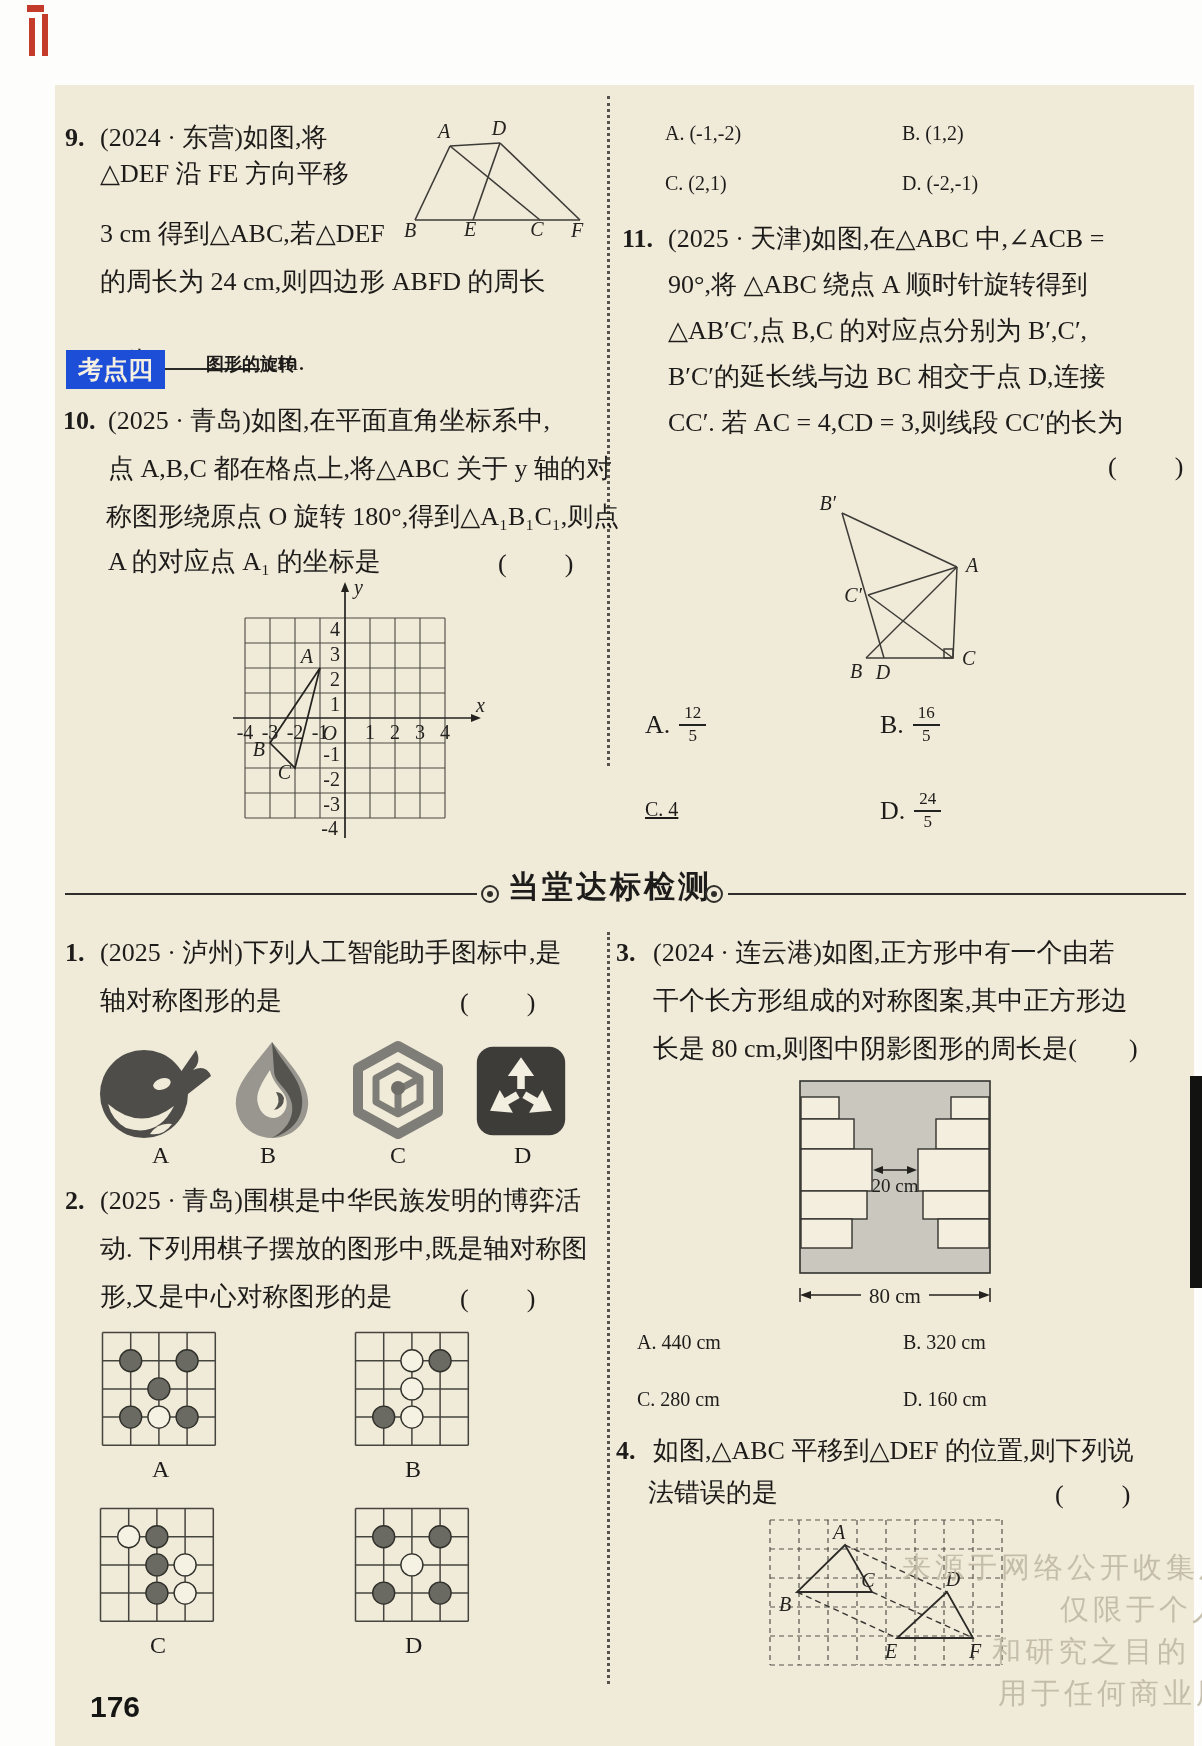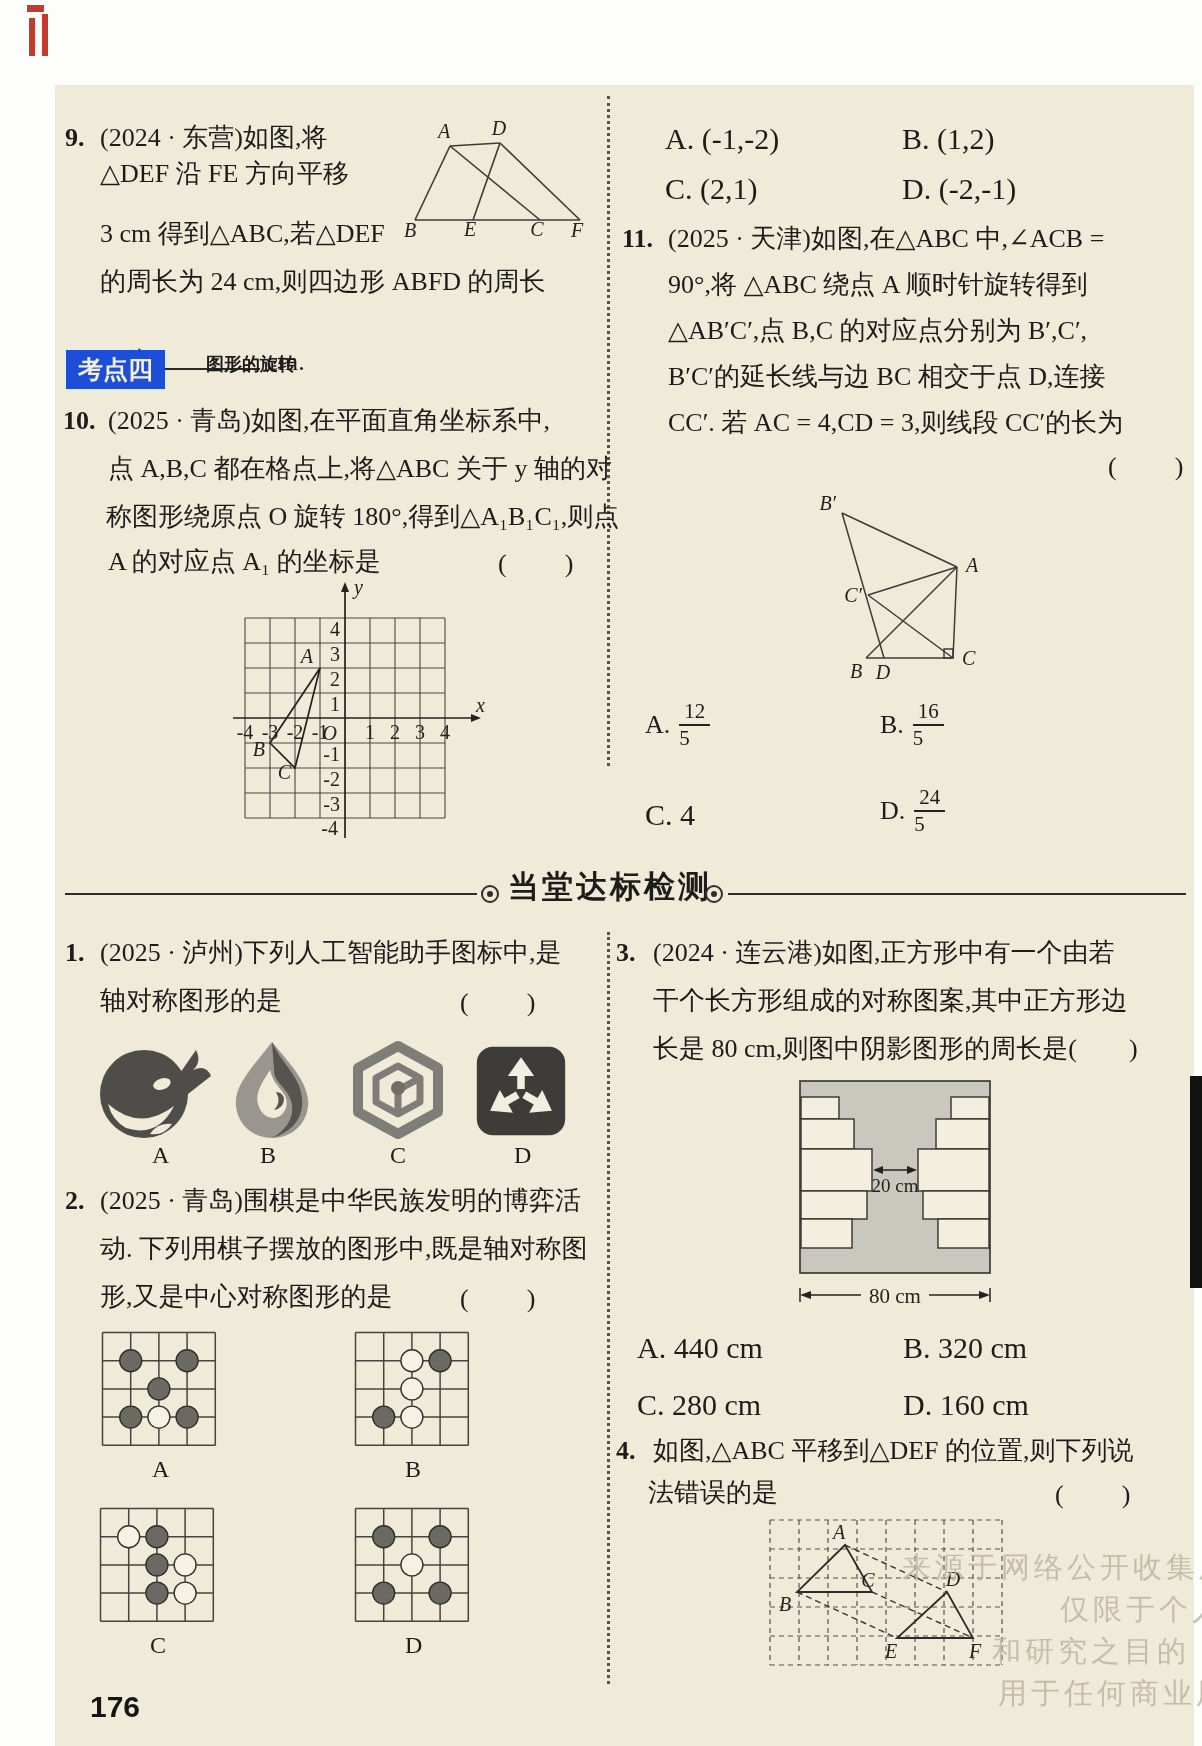--- a/index.html
+++ b/index.html
@@ -2,30 +2,30 @@
 <html><head>
 <meta charset="utf-8">
 <style>
   html,body{margin:0;padding:0;background:#ffffff;}
   #page{position:relative;width:1202px;height:1746px;background:#fdfdfb;overflow:hidden;
         font-family:"Liberation Serif","DejaVu Serif",serif;color:#1d1c1a;}
   #paper{position:absolute;left:55px;top:85px;width:1139px;height:1661px;background:#f0ead8;}
   .ln{position:absolute;font-size:26px;line-height:32px;white-space:pre;}
   .bold{font-weight:bold;}
   .paren{position:absolute;font-size:26px;letter-spacing:2px;}
-  .optline{position:absolute;font-size:30px;white-space:pre;}
+  .optline{position:absolute;font-size:20px;white-space:pre;}
   .divider{position:absolute;width:0;border-left:3px dotted #55534d;}
   .badge{position:absolute;background:#1d4ed8;color:#f4efe0;font-family:"Liberation Sans",sans-serif;
          font-weight:bold;font-size:25px;padding:3px 12px;}
   .badgetitle{position:absolute;font-family:"Liberation Sans",sans-serif;font-weight:bold;font-size:18px;margin-left:16px;}
   .secline{position:absolute;border-top:2.5px solid #2f2e2b;}
   .sectitle{position:absolute;font-family:"Liberation Sans",sans-serif;font-weight:bold;font-size:31px;letter-spacing:3px;}
   .blank{display:inline-block;width:108px;border-bottom:2px solid #2a2a28;height:24px;vertical-align:baseline;}
   .frbox{position:absolute;display:flex;align-items:center;gap:9px;font-size:26px;}
-  .frac{display:inline-block;font-size:21px;line-height:1.1;}
+  .frac{display:inline-block;text-align:center;font-size:17px;line-height:1.1;}
   .frac .num{display:block;border-bottom:2px solid #222;padding:0 5px 1px;}
   .frac .den{display:block;padding-top:1px;}
   .iconlabel,.boardlabel{position:absolute;font-size:24px;}
   .wm{position:absolute;color:#bdb6a2;font-size:29px;letter-spacing:4px;white-space:pre;opacity:.85;z-index:6;}
   .pagenum{position:absolute;font-family:"Liberation Sans",sans-serif;font-weight:bold;font-size:30px;color:#151514;}
   svg text{font-family:"Liberation Serif","DejaVu Serif",serif;}
   .figlab{font-style:italic;font-size:20px;fill:#23221f;}
   .tick{font-size:20px;fill:#23221f;}
   .redmark{position:absolute;background:#c43a2b;}
   .blackbar{position:absolute;background:#121211;}
@@ -168,21 +168,21 @@
         <span class="den">5</span>
       </span>
   </div>
   <div class="frbox" style="left:880px;top:692px;height:66px;">
     <span>B.</span>
     <span class="frac">
         <span class="num">16</span>
         <span class="den">5</span>
       </span>
   </div>
-  <div class="optline" style="left:645px;top:798px;">C. 4</div>
+  <div class="optline" style="left:645px;top:798px;text-decoration:underline;">C. 4</div>
   <div class="frbox" style="left:880px;top:778px;height:66px;">
     <span>D.</span>
     <span class="frac">
         <span class="num">24</span>
         <span class="den">5</span>
       </span>
   </div>
 
   <div class="secline" style="left:65px;top:893px;width:412px;"></div>
   <svg style="position:absolute;left:480px;top:884px;" width="20" height="20" viewBox="0 0 20 20">

